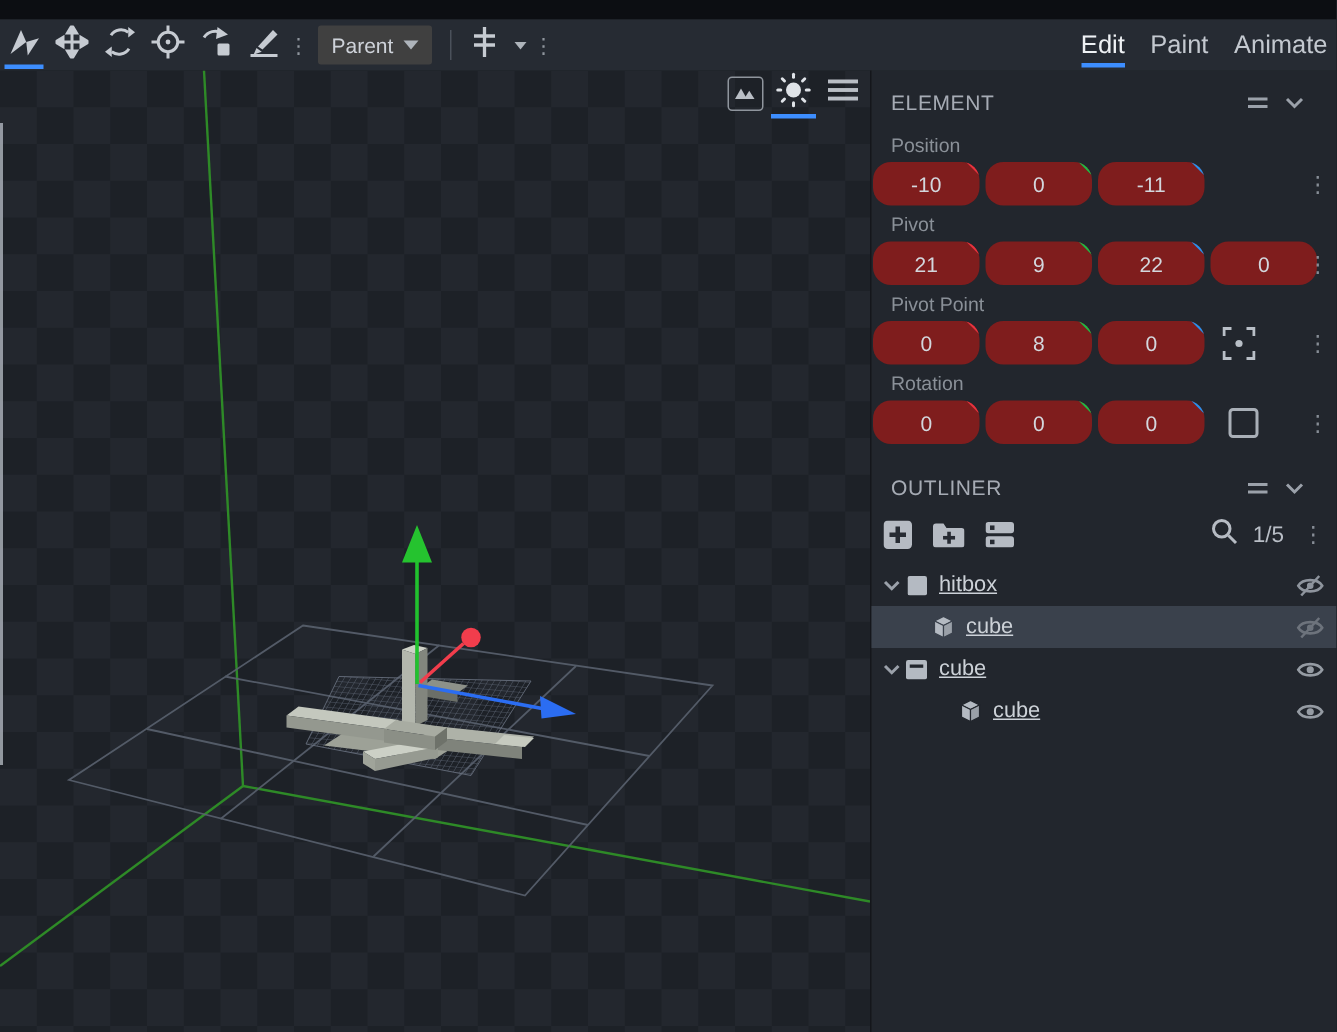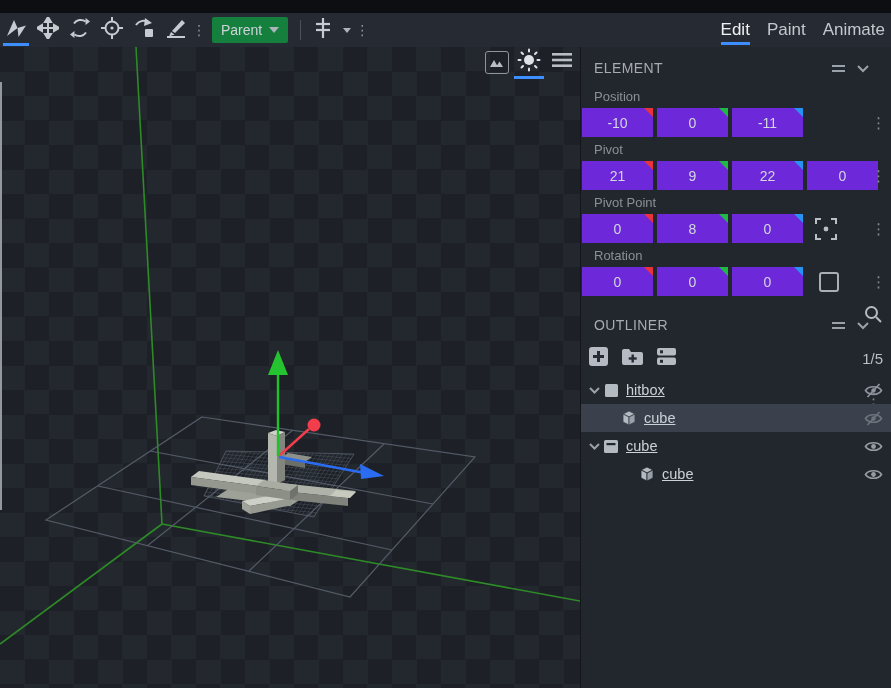--- a/index.html
+++ b/index.html
@@ -10,21 +10,21 @@
   }
   
   .topstrip{position:absolute;left:0;top:0;width:891px;height:13px;background:#0c0e12;}
   .toolbar{position:absolute;left:0;top:13px;width:891px;height:34px;background:#262b33;
     display:flex;align-items:center;}
   .toolbtn{width:32px;height:34px;display:flex;align-items:center;justify-content:center;
     position:relative;color:#c6cbd2;cursor:pointer;}
   .toolbtn.active::after{content:"";position:absolute;left:3px;right:3px;bottom:1px;height:3px;background:#3d8eff;}
   .tb-dots{width:14px;height:34px;display:flex;align-items:center;justify-content:center;
     color:#8f959d;font-size:14px;}
-  .parentbtn{height:26px;background:#15803d;border-radius:2px;display:flex;align-items:center;
+  .parentbtn{height:26px;background:#404040;border-radius:2px;display:flex;align-items:center;
     gap:7px;padding:0 9px;margin:0 6px;color:#ced2d9;font-size:14px;cursor:pointer;}
   .caret{width:0;height:0;border-left:5px solid transparent;border-right:5px solid transparent;
     border-top:6px solid #aeb4bb;}
   .caret.small{border-left-width:4px;border-right-width:4px;border-top-width:5px;}
   .tbsep{width:1px;height:20px;background:#4a515b;margin:0 6px;}
   
   .tabs{margin-left:auto;display:flex;align-items:center;gap:17px;padding-right:6px;height:34px;}
   .tab{font-size:17px;color:#c3c8cf;position:relative;height:34px;display:flex;align-items:center;cursor:pointer;}
   .tab.active{color:#eef1f4;}
   .tab.active::after{content:"";position:absolute;left:0;right:0;bottom:2px;height:3px;background:#3d8eff;}
@@ -43,33 +43,33 @@
   .panel{position:absolute;left:580px;top:47px;width:311px;height:641px;background:#22262d;
     border-left:1px solid #14161b;box-sizing:border-box;color:#ccd1d8;}
   .phead{display:flex;align-items:center;padding:10px 22px 0 13px;height:22px;
     color:#a6abb4;font-size:14px;letter-spacing:.4px;}
   .phead .hicons{margin-left:auto;display:flex;align-items:center;gap:12px;color:#9ba1aa;}
   .eqicon{display:inline-block;}
   .eqicon i{display:block;width:13px;height:2px;background:#9ba1aa;margin:3px 0;}
   .grouplabel{margin:10px 0 0 13px;height:18px;font-size:13px;color:#8a9098;}
   .grouplabel.later{margin-top:5px;}
   .vrow{position:relative;display:flex;align-items:center;padding-left:1px;height:29px;margin-top:1px;}
-  .vfield{position:relative;width:71px;height:29px;margin-right:4px;background:#6d28d9;border-radius:0;
+  .vfield{position:relative;width:71px;height:29px;margin-right:4px;background:#7f1d1d;border-radius:12px;
     display:flex;align-items:center;justify-content:center;font-size:14px;color:#d3d7dd;cursor:text;overflow:hidden;}
   .tri{position:absolute;top:0;right:0;width:0;height:0;border-left:9px solid transparent;}
   .tri.x{border-top:9px solid #e8333f;}
   .tri.y{border-top:9px solid #1fba45;}
   .tri.z{border-top:9px solid #2792f0;}
   .vdots{position:absolute;right:5px;top:50%;transform:translateY(-50%);color:#878d96;font-size:15px;cursor:pointer;}
   .sqicon{width:16px;height:16px;border:2px solid #a9afb7;border-radius:3px;margin-left:12px;cursor:pointer;}
   .focusbtn{margin-left:8px;cursor:pointer;display:flex;}
   
   .otoolbar{display:flex;align-items:center;margin-top:6px;padding:0 8px 0 8px;height:28px;position:relative;}
   .obtn{margin-right:14px;cursor:pointer;display:flex;}
-  .osearch{margin-left:auto;display:flex;align-items:center;gap:23px;flex-direction:column;}
+  .osearch{margin-left:auto;display:flex;align-items:center;gap:10px;}
   .ocount{font-size:15px;color:#b9bec6;}
   .odots{color:#878d96;font-size:15px;margin-left:2px;cursor:pointer;}
   
   .otree{margin-top:6px;}
   .orow{display:flex;align-items:center;height:28px;position:relative;cursor:pointer;text-decoration:underline;}
   .orow.selected{background:#3a414c;}
   .chv{width:18px;display:flex;align-items:center;justify-content:center;flex:none;}
   .oicon{width:16px;display:flex;align-items:center;justify-content:center;margin-right:7px;flex:none;}
   .olabel{font-size:14.5px;color:#ccd1d7;}
   .oeye{margin-left:auto;margin-right:8px;display:flex;cursor:pointer;}

